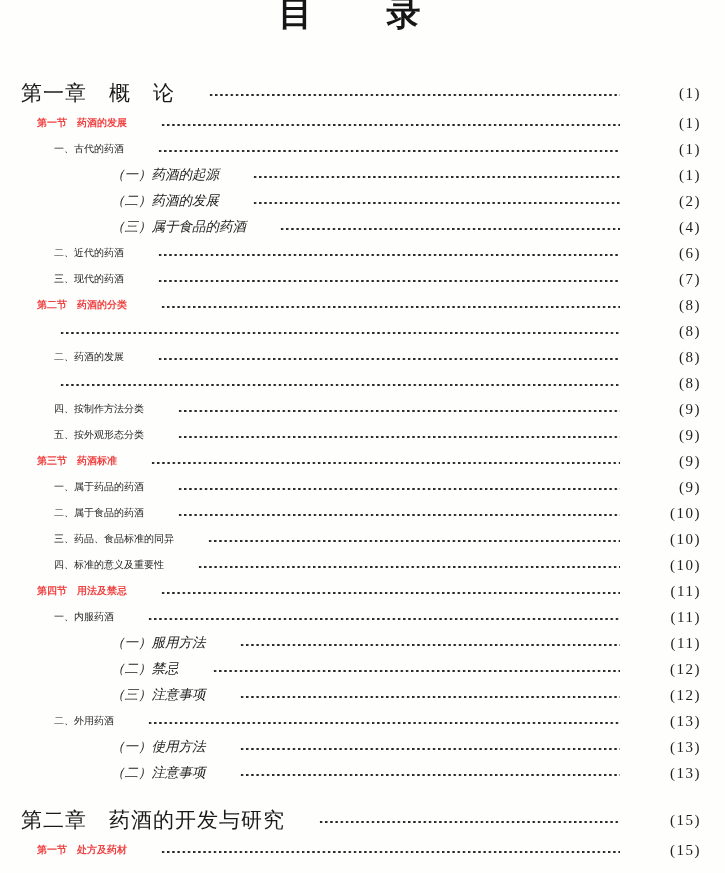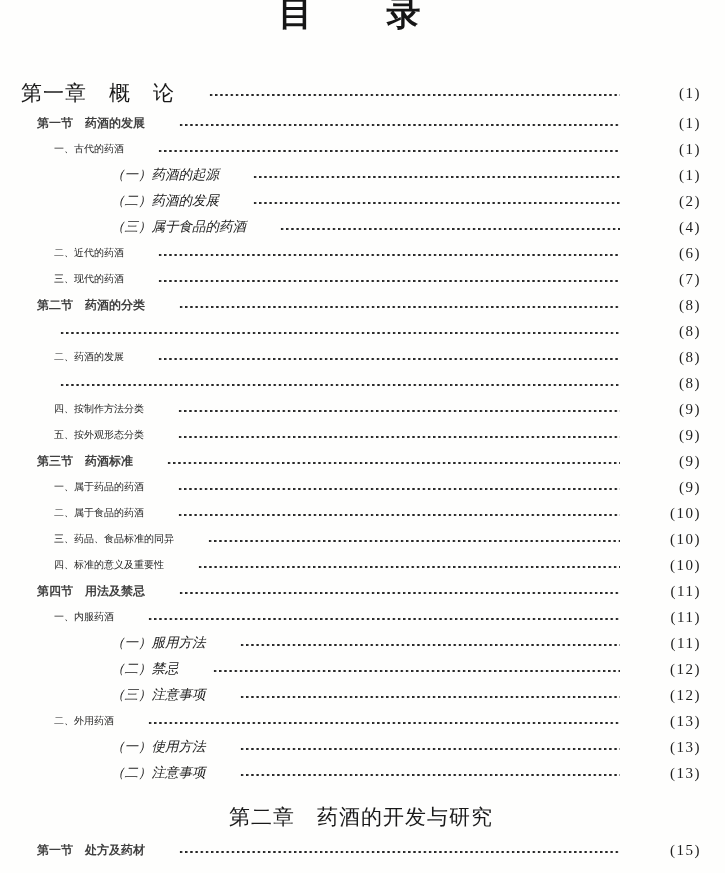--- a/index.html
+++ b/index.html
@@ -73,41 +73,40 @@
     font-size: 21px;
     letter-spacing: 1px;
     color: #191919;
   }
   .level-section {
     padding-left: 37px;
   }
   .level-section .label {
     font-family: "Liberation Sans", "DejaVu Sans", sans-serif;
     font-weight: 700;
-    font-size: 12px;
-    color: #404040;
+    font-size: 10px;
+    color: #ef4444;
   }
   .level-item1 {
     padding-left: 54px;
   }
   .level-item1 .label {
     font-size: 10px;
     color: #1d1d1d;
   }
   .level-item2 {
     padding-left: 111px;
   }
   .level-item2 .label {
     font-size: 13.5px;
     font-style: italic;
     color: #222222;
   }
   .gap-before {
     margin-top: 17px;
-    flex-direction: column;
   }
 </style>
 </head>
 <body>
 
 <div class="page">
   <h1 class="doc-title">目　　录</h1>
 
   <div class="toc-list">
   <div class="row level-chapter">

